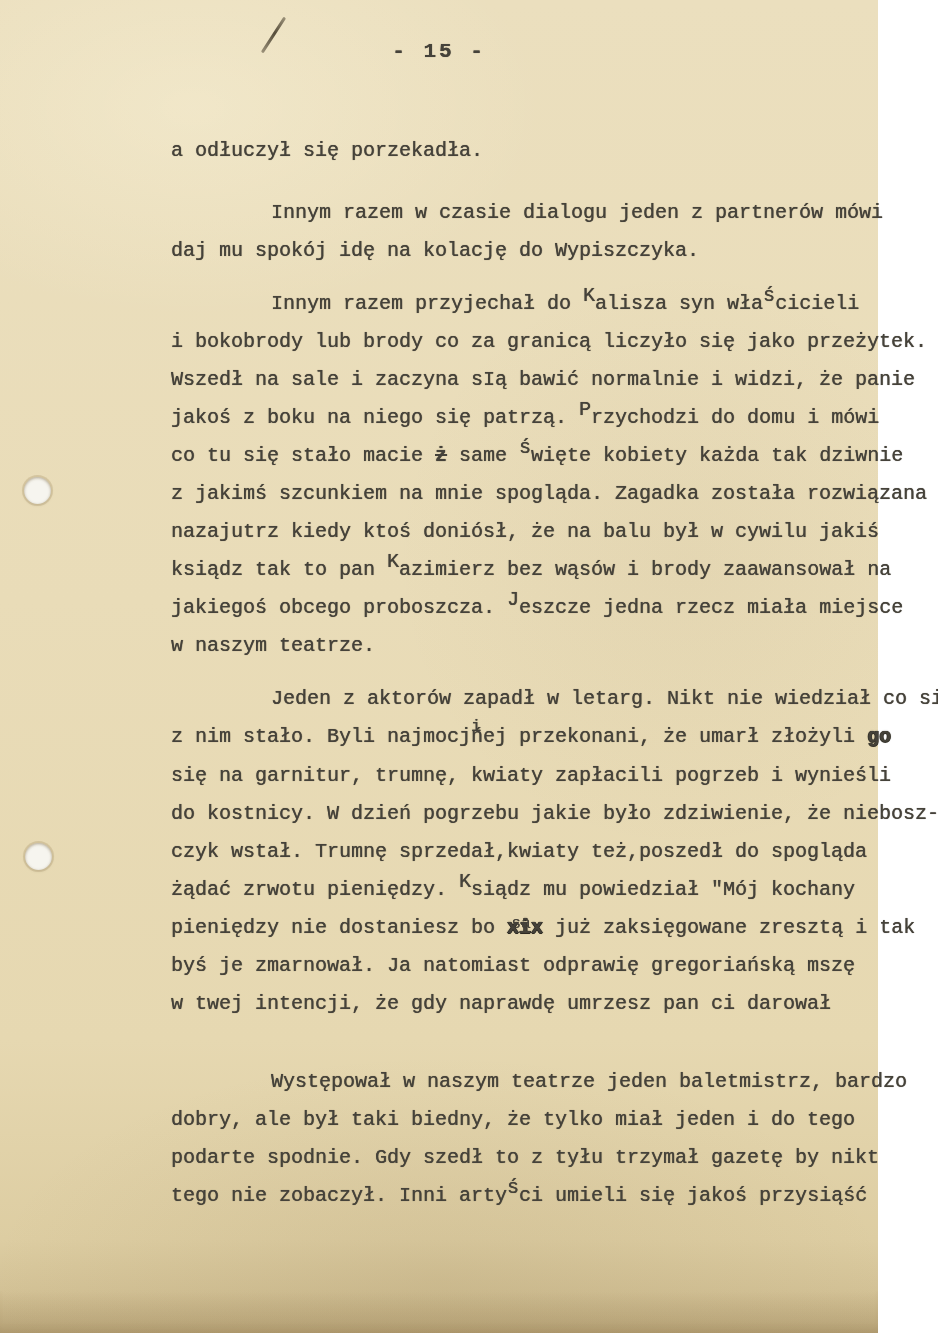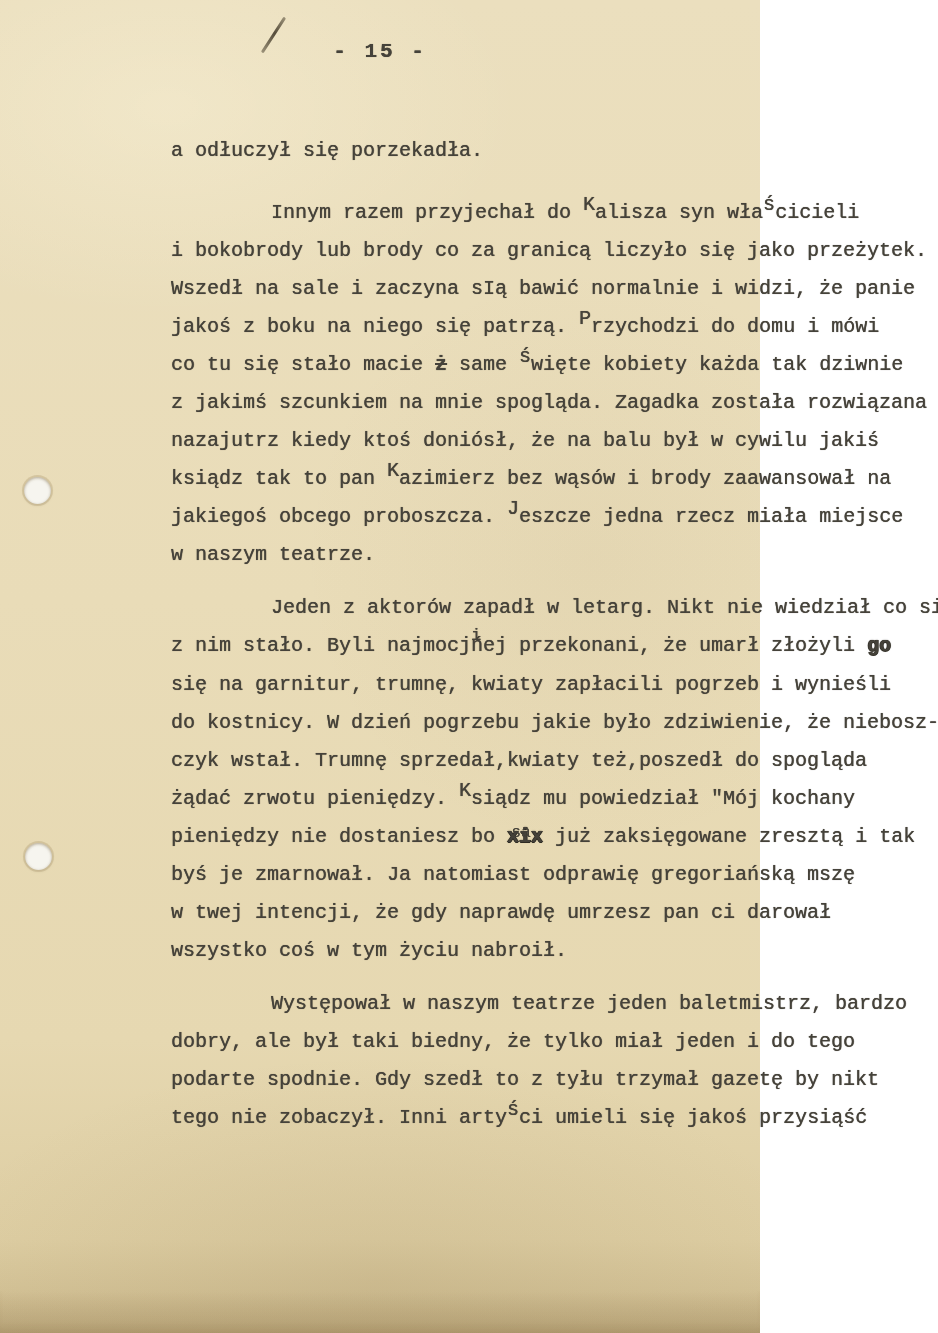--- a/index.html
+++ b/index.html
@@ -3,21 +3,21 @@
 <meta charset="utf-8">
 <style>
   html, body { margin: 0; padding: 0; }
   body {
     width: 938px; height: 1333px;
     overflow: hidden;
     font-family: "Liberation Mono", "DejaVu Sans Mono", monospace;
   }
   .paper {
     position: relative;
-    width: 760px; height: 1333px;
+    width: 878px; height: 1333px;
     background:
       radial-gradient(ellipse 500px 300px at 22% 8%, rgba(255,250,228,0.30), rgba(255,250,228,0) 70%),
       radial-gradient(ellipse 420px 420px at 78% 42%, rgba(128,102,60,0.05), rgba(128,102,60,0) 70%),
       radial-gradient(ellipse 600px 300px at 50% 96%, rgba(120,96,55,0.10), rgba(120,96,55,0) 75%),
       linear-gradient(180deg, #ebdfbe 0%, #e9dcb8 45%, #e6d8b1 78%, #ddcda2 93%, #cdbb8f 99%, #c5b286 100%);
   }
   .ink {
     color: #45423a;
     text-shadow: 0 0 0.7px rgba(62,58,47,0.85), 0.4px 0.4px 0.4px rgba(62,58,47,0.35);
   }
@@ -106,20 +106,24 @@
 <div class="paper">
   <div class="slash-mark"></div>
   <div class="page-number ink">- 15 -</div>
   <div class="hole hole-1"></div>
   <div class="hole hole-2"></div>
   <div class="text-body ink">
       <p class="para">
         <span class="line"><span class="seg">a odłuczył się porzekadła.</span></span>
       </p>
       <p class="para indent">
+        <span class="line"><span class="seg">Innym razem w czasie dialogu jeden z partnerów mówi</span></span>
+        <span class="line"><span class="seg">daj mu spokój idę na kolację do Wypiszczyka.</span></span>
+      </p>
+      <p class="para indent">
         <span class="line"><span class="seg">Innym razem przyjechał do </span><span class="seg sup">K</span><span class="seg">alisza syn wła</span><span class="seg sup">ś</span><span class="seg">cicieli</span></span>
         <span class="line"><span class="seg">i bokobrody lub brody co za granicą liczyło się jako przeżytek.</span></span>
         <span class="line"><span class="seg">Wszedł na sale i zaczyna sIą bawić normalnie i widzi, że panie</span></span>
         <span class="line"><span class="seg">jakoś z boku na niego się patrzą. </span><span class="seg sup">P</span><span class="seg">rzychodzi do domu i mówi</span></span>
         <span class="line"><span class="seg">co tu się stało macie </span><span class="seg strike">ż</span><span class="seg"> same </span><span class="seg sup">ś</span><span class="seg">więte kobiety każda tak dziwnie</span></span>
         <span class="line"><span class="seg">z jakimś szcunkiem na mnie spogląda. Zagadka została rozwiązana</span></span>
         <span class="line"><span class="seg">nazajutrz kiedy ktoś doniósł, że na balu był w cywilu jakiś</span></span>
         <span class="line"><span class="seg">ksiądz tak to pan </span><span class="seg sup">K</span><span class="seg">azimierz bez wąsów i brody zaawansował na</span></span>
         <span class="line"><span class="seg">jakiegoś obcego proboszcza. </span><span class="seg sup">J</span><span class="seg">eszcze jedna rzecz miała miejsce</span></span>
         <span class="line"><span class="seg">w naszym teatrze.</span></span>
@@ -127,21 +131,20 @@
       <p class="para indent">
         <span class="line"><span class="seg">Jeden z aktorów zapadł w letarg. Nikt nie wiedział co się</span></span>
         <span class="line"><span class="seg">z nim stało. Byli najmocj</span><span class="seg ins">i</span><span class="seg">ńej przekonani, że umarł złożyli </span><span class="seg blot">go</span></span>
         <span class="line"><span class="seg">się na garnitur, trumnę, kwiaty zapłacili pogrzeb i wynieśli</span></span>
         <span class="line"><span class="seg">do kostnicy. W dzień pogrzebu jakie było zdziwienie, że niebosz-</span></span>
         <span class="line"><span class="seg">czyk wstał. Trumnę sprzedał,kwiaty też,poszedł do spogląda</span></span>
         <span class="line"><span class="seg">żądać zrwotu pieniędzy. </span><span class="seg sup">K</span><span class="seg">siądz mu powiedział "Mój kochany</span></span>
         <span class="line"><span class="seg">pieniędzy nie dostaniesz bo </span><span class="seg over" data-above="sa">xix</span><span class="seg"> już zaksięgowane zresztą i tak</span></span>
         <span class="line"><span class="seg">byś je zmarnował. Ja natomiast odprawię gregoriańską mszę</span></span>
         <span class="line"><span class="seg">w twej intencji, że gdy naprawdę umrzesz pan ci darował</span></span>
-        <span class="line"><span class="seg">wszystko coś w tym życiu nabroił.</span></span>
       </p>
       <p class="para indent">
         <span class="line"><span class="seg">Występował w naszym teatrze jeden baletmistrz, bardzo</span></span>
         <span class="line"><span class="seg">dobry, ale był taki biedny, że tylko miał jeden i do tego</span></span>
         <span class="line"><span class="seg">podarte spodnie. Gdy szedł to z tyłu trzymał gazetę by nikt</span></span>
         <span class="line"><span class="seg">tego nie zobaczył. Inni arty</span><span class="seg sup">ś</span><span class="seg">ci umieli się jakoś przysiąść</span></span>
       </p>
     </div>
   <div class="bottom-edge"></div>
 </div>

